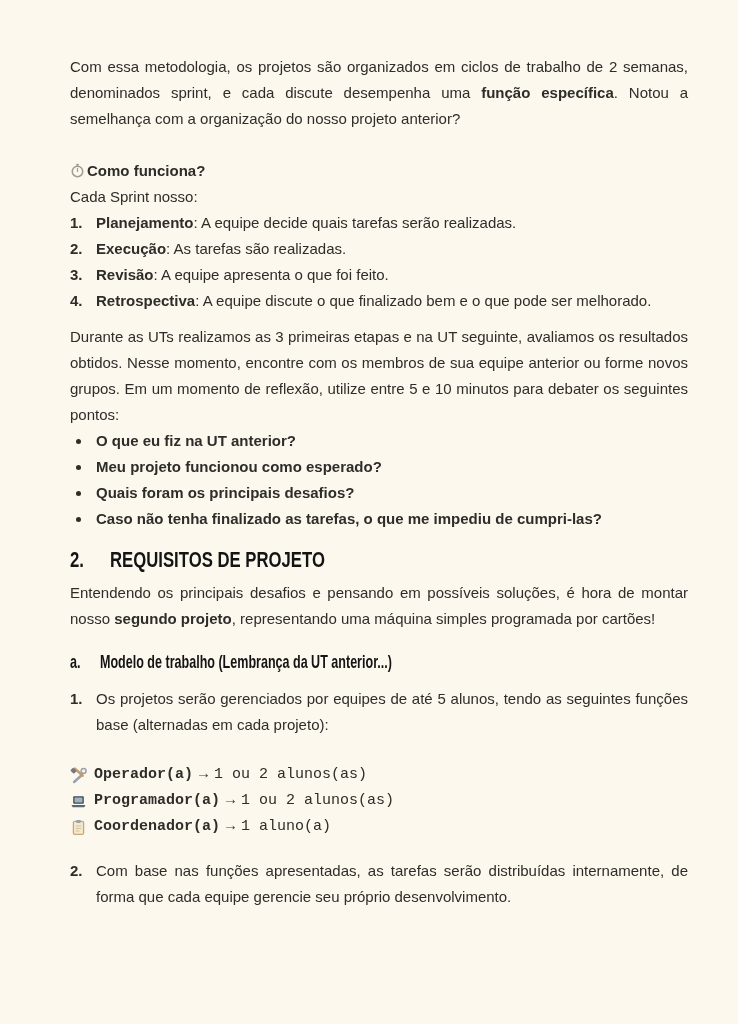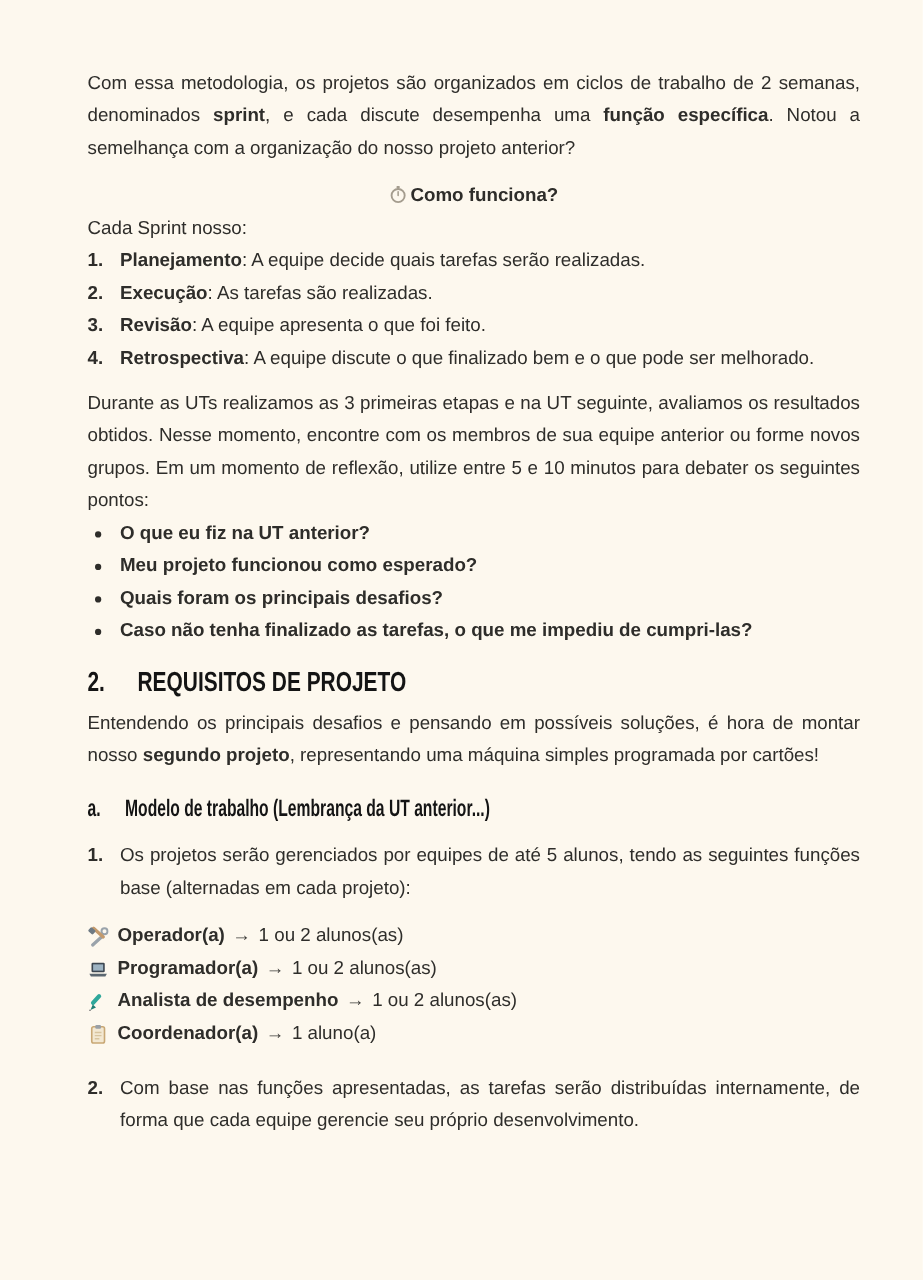--- a/index.html
+++ b/index.html
@@ -25,41 +25,41 @@
   .h3-row{margin:16px 0 10px 0;font-size:19px;line-height:28px;}
   .h3-row .num{width:30px;flex:0 0 30px;}
   .h3-row .cond{transform:scaleX(0.66);}
   
   .li-row{display:flex;}
   .li-marker{flex:0 0 26px;font-weight:700;}
   .li-body{flex:1;}
   .bullet-row{display:flex;}
   .bullet-marker{flex:0 0 26px;position:relative;}
   .bullet-marker::after{content:"";position:absolute;left:6px;top:11px;width:5px;height:5px;border-radius:50%;background:#2E2D2A;}
-  .how-title{font-weight:700;margin-top:12px;text-align:center;}
+  .how-title{font-weight:700;margin-top:26px;}
   .how-title .ico{margin-right:2px;}
   .steps{margin-bottom:10px;}
   .reflect{margin-top:6px;margin-bottom:0;}
   .bullets{margin-top:0;font-weight:bold;}
   
-  .roles{margin-top:12px;}
+  .roles{margin-top:24px;font-family:Liberation Mono, monospace;}
   .role-row{display:flex;align-items:center;}
   .role-row .ico{flex:0 0 24px;display:inline-flex;align-items:center;}
   .role-arrow{font-weight:400;padding:0 6px;color:#3b3a37;}
   .item2{margin-top:18px;}
   svg{display:block;}
   .ico svg{width:17px;height:17px;}
   .how-title .ico svg{width:15px;height:15px;display:inline-block;vertical-align:-2px;}
 </style>
 </head>
 <body>
 
 <div class="page">
 
-  <p class="justify"><span>Com essa metodologia, os projetos são organizados em ciclos de trabalho de 2 semanas, denominados </span><span style="font-weight: 700;">sprint</span><span>, e cada discute desempenha uma </span><span style="font-weight: 700;">função específica</span><span>. Notou a semelhança com a organização do nosso projeto anterior?</span></p>
+  <p class="justify"><span>Com essa metodologia, os projetos são organizados em ciclos de trabalho de 2 semanas, denominados </span><span style="font-weight: 400;">sprint</span><span>, e cada discute desempenha uma </span><span style="font-weight: 700;">função específica</span><span>. Notou a semelhança com a organização do nosso projeto anterior?</span></p>
 
   <div class="how-title">
     <span class="ico"><svg viewBox="0 0 16 16">
           <circle cx="8" cy="9" r="5.6" fill="none" stroke="#a49c8e" stroke-width="1.6"></circle>
           <rect x="6.6" y="0.8" width="2.8" height="2" rx="0.6" fill="#a49c8e"></rect>
           <rect x="7.4" y="2.6" width="1.2" height="1.4" fill="#a49c8e"></rect>
           <line x1="8" y1="9" x2="8" y2="5.8" stroke="#a49c8e" stroke-width="1.3" stroke-linecap="round"></line>
         </svg></span><span>Como funciona?</span>
   </div>
   <p>Cada Sprint nosso:</p>
@@ -138,30 +138,20 @@
             <rect x="3.2" y="3.2" width="10.6" height="7.6" rx="1" fill="#3c4650"></rect>
             <rect x="4.5" y="4.5" width="8" height="5" fill="#9db3c2"></rect>
             <path d="M1.5 12 h14 l-1.2 2.2 h-11.6 z" fill="#5b6770"></path>
           </svg>
         </span>
       <span><b>Programador(a)</b><span class="role-arrow">→</span><span>1 ou 2 alunos(as)</span></span>
     </div>
     <div class="role-row">
       <span class="ico">
           <svg viewBox="0 0 17 17">
-            <rect x="5.2" y="1.4" width="3.4" height="10.5" rx="1.6" transform="rotate(42 6.9 6.6)" fill="#2fa89b"></rect>
-            <path d="M4.2 10.6 l2.6 2.4 -4.4 2 z" fill="#1f7f74"></path>
-            <path d="M1.8 14.6 l1.1 0.5 -1.5 0.7 z" fill="#30343a"></path>
-          </svg>
-        </span>
-      <span><b>Analista de desempenho</b><span class="role-arrow">→</span><span>1 ou 2 alunos(as)</span></span>
-    </div>
-    <div class="role-row">
-      <span class="ico">
-          <svg viewBox="0 0 17 17">
             <rect x="3.4" y="2.4" width="10.2" height="13" rx="1.4" fill="#f3e8d2" stroke="#c9a875" stroke-width="1.3"></rect>
             <rect x="6.2" y="1" width="4.6" height="3" rx="1" fill="#9aa0a6"></rect>
             <line x1="5.8" y1="7" x2="11.2" y2="7" stroke="#d8c49e" stroke-width="1.1"></line>
             <line x1="5.8" y1="9.5" x2="11.2" y2="9.5" stroke="#d8c49e" stroke-width="1.1"></line>
             <line x1="5.8" y1="12" x2="9.5" y2="12" stroke="#d8c49e" stroke-width="1.1"></line>
           </svg>
         </span>
       <span><b>Coordenador(a)</b><span class="role-arrow">→</span><span>1 aluno(a)</span></span>
     </div>
   </div>

